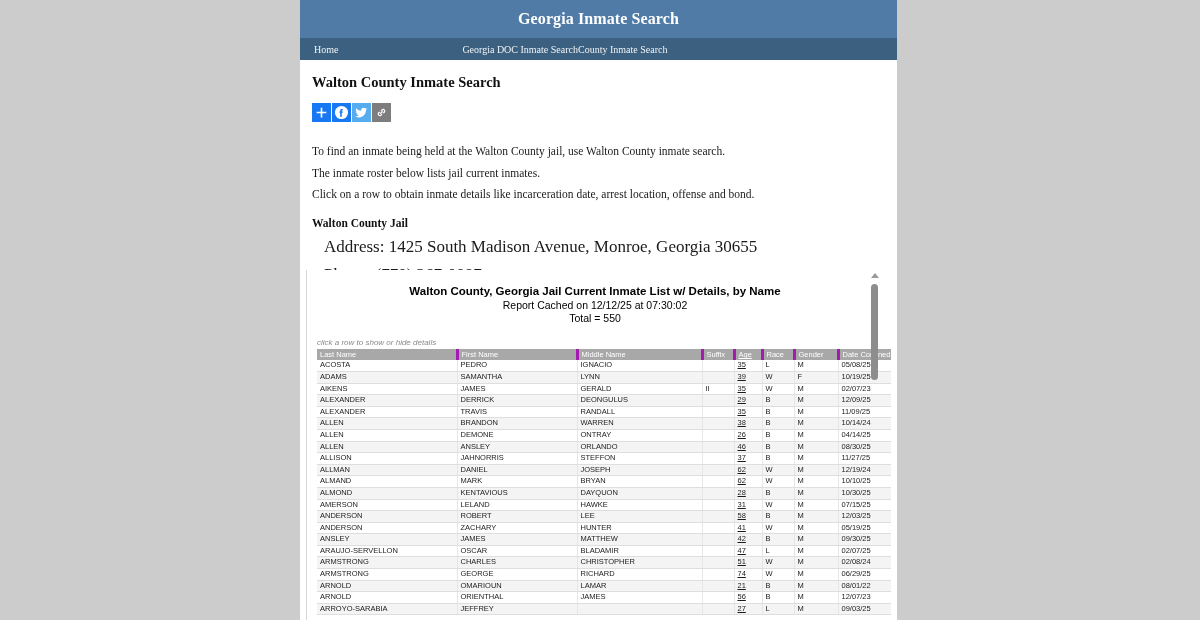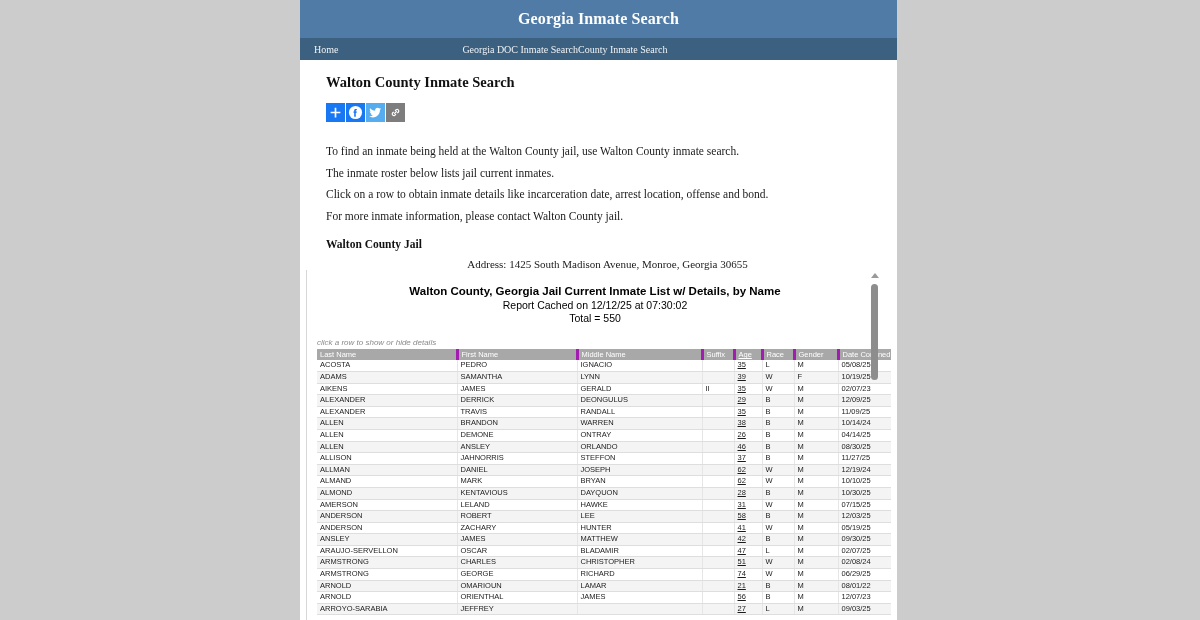--- a/index.html
+++ b/index.html
@@ -42,21 +42,21 @@
   .nav-item {
     color: #f0f3f6;
     font-size: 10px;
     font-family: "Liberation Serif", serif;
     text-decoration: none;
     white-space: nowrap;
   }
   .nav-item:nth-child(1){ width: 96px; }
   .nav-item:nth-child(2){ width: 168px; text-align: right; }
   
-  #content { padding: 14px 12px 0 26px; }
+  #content { padding: 14px 12px 0 12px; }
   #page-title {
     font-size: 14.5px;
     font-weight: bold;
     color: #111;
     margin: 0 0 12px 0;
     font-family: "Liberation Serif", serif;
   }
   #share-row { display: flex; gap: 1px; margin-bottom: 22px; }
   .share-btn {
     width: 19px; height: 19px;
@@ -73,21 +73,21 @@
     color: #1a1a1a;
     margin: 0 0 6px 0;
     line-height: 1.35;
     font-family: "Liberation Serif", serif;
   }
   #jail-block { margin-top: 14px; }
   #jail-name {
     font-size: 11.5px; font-weight: bold; color: #111;
     margin: 0 0 8px 0;
   }
-  .jail-line { font-size: 11px; color: #1a1a1a; margin: 0 0 8px 4px; text-align: center; }
+  .jail-line { font-size: 17px; color: #1a1a1a; margin: 0 0 8px 12px; }
   
   #report-frame {
     position: absolute;
     left: 306px; top: 270px;
     width: 585px; height: 350px;
     background: #ffffff;
     border-left: 1px solid #d7d7d7;
     overflow: hidden;
   }
   #report-inner { padding: 10px 16px 0 8px; }
@@ -227,21 +227,20 @@
                 <path d="M10.2 8.8l1.4-1.4a2 2 0 0 0-2.8-2.8L7.4 6"></path>
               </g>
             </svg>
         </span>
       </div>
     </div>
 
     <p class="desc-line">To find an inmate being held at the Walton County jail, use Walton County inmate search.</p>
     <p class="desc-line">The inmate roster below lists jail current inmates.</p>
     <p class="desc-line">Click on a row to obtain inmate details like incarceration date, arrest location, offense and bond.</p>
-    <p class="desc-line">For more inmate information, please contact Walton County jail.</p>
 
     <div id="jail-block">
       <p id="jail-name">Walton County Jail</p>
       <p class="jail-line">Address: 1425 South Madison Avenue, Monroe, Georgia 30655</p>
       <p class="jail-line">Phone: (770) 267-0887</p>
     </div>
   </div>
 </div>
 
 <div id="report-frame">

